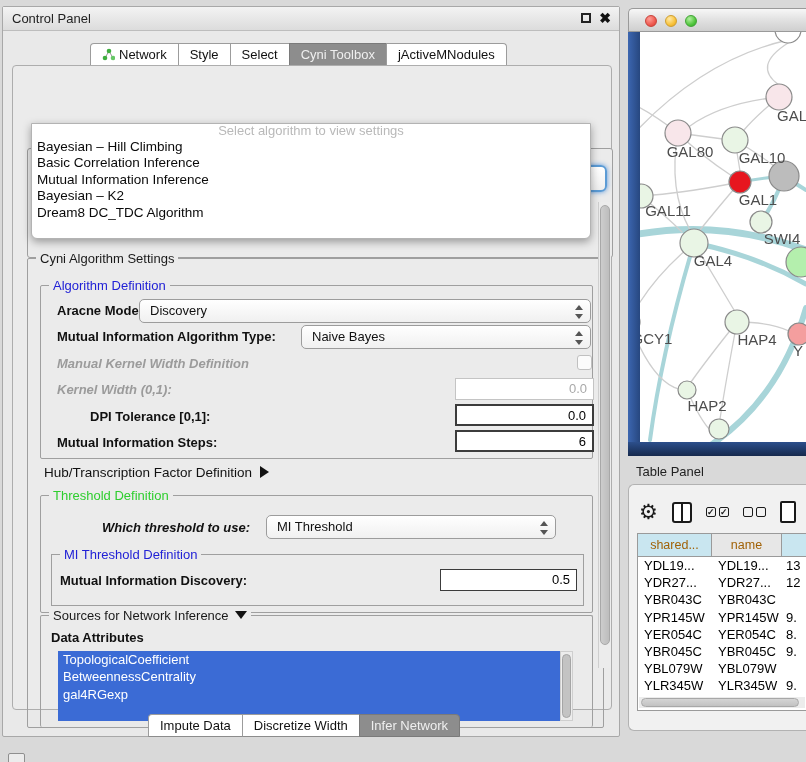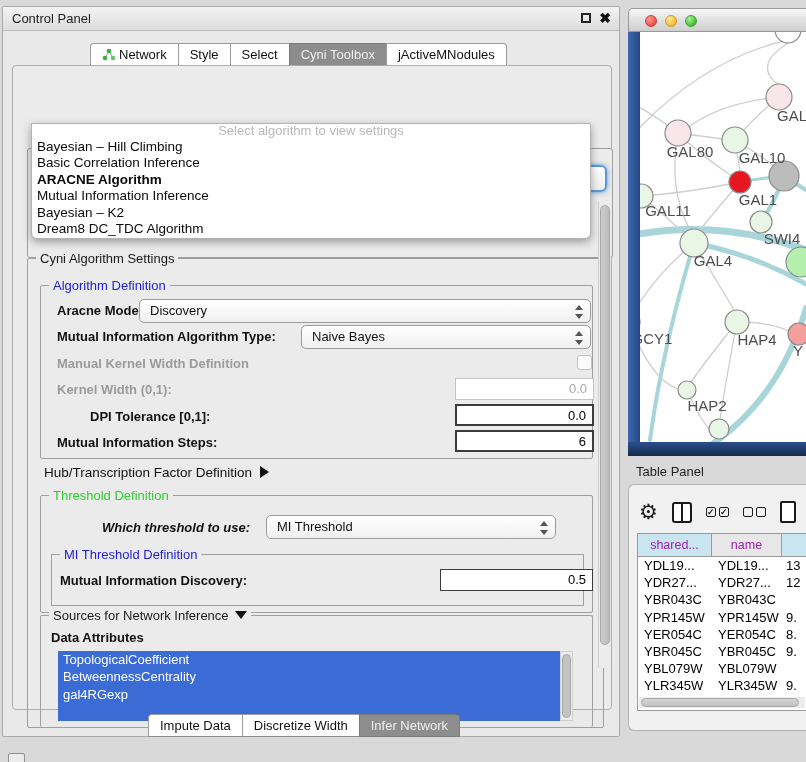--- a/index.html
+++ b/index.html
@@ -56,21 +56,21 @@
   .v-scroll .thumb { position:absolute; left:1px; top:3px; width:10px; height:440px;
     background:linear-gradient(90deg,#cdcdcd,#bdbdbd); border:1px solid #a8a8a8; border-radius:6px; }
 
   .algo-box { left:12px; top:26px; width:553px; height:174px; }
   .thresh-box { left:12px; top:236px; width:553px; height:118px; }
   .mi-box { position:absolute; left:10px; top:58px; width:533px; height:52px; border:1px solid #9f9f9f; }
   .sources-box { left:12px; top:356px; width:553px; height:112px; border-bottom:none; }
 
   .flabel { position:absolute; font-size:13px; white-space:nowrap; }
   .bold { font-weight:bold; }
-  .gray { color:#9b9b9b; }
+  .gray { color:#9b9b9b;font-style:italic; }
 
   .combo { position:absolute; height:24px; background:linear-gradient(#ffffff,#f0f0f0);
     border:1px solid #9c9c9c; border-radius:5px; font-size:13px; line-height:22px; padding-left:10px; color:#111; }
   .combo .arrows { position:absolute; right:7px; top:4px; width:8px; height:16px; }
   .combo .arrows:before { content:""; position:absolute; top:1px; left:0;
     border-left:4px solid transparent; border-right:4px solid transparent; border-bottom:5px solid #555; }
   .combo .arrows:after { content:""; position:absolute; bottom:1px; left:0;
     border-left:4px solid transparent; border-right:4px solid transparent; border-top:5px solid #555; }
 
   .field { position:absolute; height:22px; background:#fff; font-size:13px; line-height:20px;
@@ -118,21 +118,21 @@
   .tbl-toolbar { position:absolute; left:10px; top:12px; width:168px; height:30px; display:flex; align-items:center; gap:14px; }
   .gear-glyph { font-size:21px; color:#1a1a1a; line-height:22px; }
   .icon-splitcols { width:20px; height:21px; border:2px solid #1a1a1a; border-radius:3px; position:relative; background:#fff; }
   .icon-splitcols:before { content:""; position:absolute; left:7px; top:0; width:2px; height:17px; background:#1a1a1a; }
   .cb-pair { display:flex; gap:3px; }
   .cb { width:10px; height:10px; border:1.5px solid #1a1a1a; border-radius:2px; font-size:9px; line-height:9px; text-align:center; color:#1a1a1a; font-weight:bold; }
   .icon-file { width:16px; height:22px; border:2px solid #1a1a1a; border-radius:2px; background:#fff; }
 
   .tbl { position:absolute; left:8px; top:48px; width:170px; height:178px; background:#fff; border:1px solid #9a9a9a; border-right:none; overflow:hidden; }
   .tbl-header { display:flex; height:23px; border-bottom:1px solid #9a9a9a; }
-  .th { font-size:12.5px; color:#a21caf; text-align:center; line-height:22px; border-right:1px solid #9a9a9a; overflow:hidden; white-space:nowrap; }
+  .th { font-size:12.5px; color:#a16207; text-align:center; line-height:22px; border-right:1px solid #9a9a9a; overflow:hidden; white-space:nowrap; }
   .th.c1 { width:74px; background:#c9e6f0; }
   .th.c2 { width:70px; background:#e7e7e7; }
   .th.c3 { flex:1; background:#c9e6f0; border-right:none; }
   .tbl-row { display:flex; height:17.2px; font-size:13px; color:#000; }
   .td { white-space:nowrap; overflow:hidden; padding-left:6px; line-height:17px; }
   .td.c1 { width:74px; } .td.c2 { width:70px; } .td.c3 { flex:1; padding-left:4px; }
   .tbl-hscroll { position:absolute; left:1px; bottom:2px; width:166px; height:11px; background:#ececec; }
   .tbl-hscroll .thumb { position:absolute; left:2px; top:1px; width:158px; height:9px;
     background:linear-gradient(#d5d5d5,#c2c2c2); border:1px solid #a8a8a8; border-radius:5px; }
 </style>
@@ -163,21 +163,20 @@
   <div class="cp-frame">
 
     <div class="bg-groupbox"></div>
     <div class="bg-combo-stub"></div>
 
     <div class="popup">
       <div class="popup-prompt">Select algorithm to view settings</div>
       <div id="popup-items">
           <div class="popup-item">Bayesian – Hill Climbing</div>
           <div class="popup-item">Basic Correlation Inference</div>
-          <div class="popup-item bold">ARACNE Algorithm</div>
           <div class="popup-item">Mutual Information Inference</div>
           <div class="popup-item">Bayesian – K2</div>
           <div class="popup-item">Dream8 DC_TDC Algorithm</div>
         </div>
     </div>
 
     <div class="groupbox cyni-box">
       <span class="groupbox-label gl-black">Cyni Algorithm Settings</span>
 
       <div class="groupbox algo-box">
@@ -217,21 +216,21 @@
 
         <span class="flabel bold" style="left:61px; top:24px;font-style:italic;">Which threshold to use:</span>
         <div class="combo" style="left:225px; top:19px; width:290px;">
           <span>MI Threshold</span>
           <span class="arrows"></span>
         </div>
 
         <div class="mi-box">
           <span class="groupbox-label gl-blue" style="background:#ebebeb;">MI Threshold Definition</span>
           <span class="flabel bold" style="left:8px; top:18px;">Mutual Information Discovery:</span>
-          <div class="field strong" style="left:388px; top:14px; width:153px; border-width:1px;">0.5</div>
+          <div class="field strong" style="left:388px; top:14px; width:137px; border-width:1px;">0.5</div>
         </div>
       </div>
 
       <div class="groupbox sources-box">
         <span class="groupbox-label gl-black">
           <span>Sources for Network Inference</span><span class="tri-down"></span>
         </span>
         <span class="flabel bold" style="left:10px; top:14px;">Data Attributes</span>
       </div>
 

